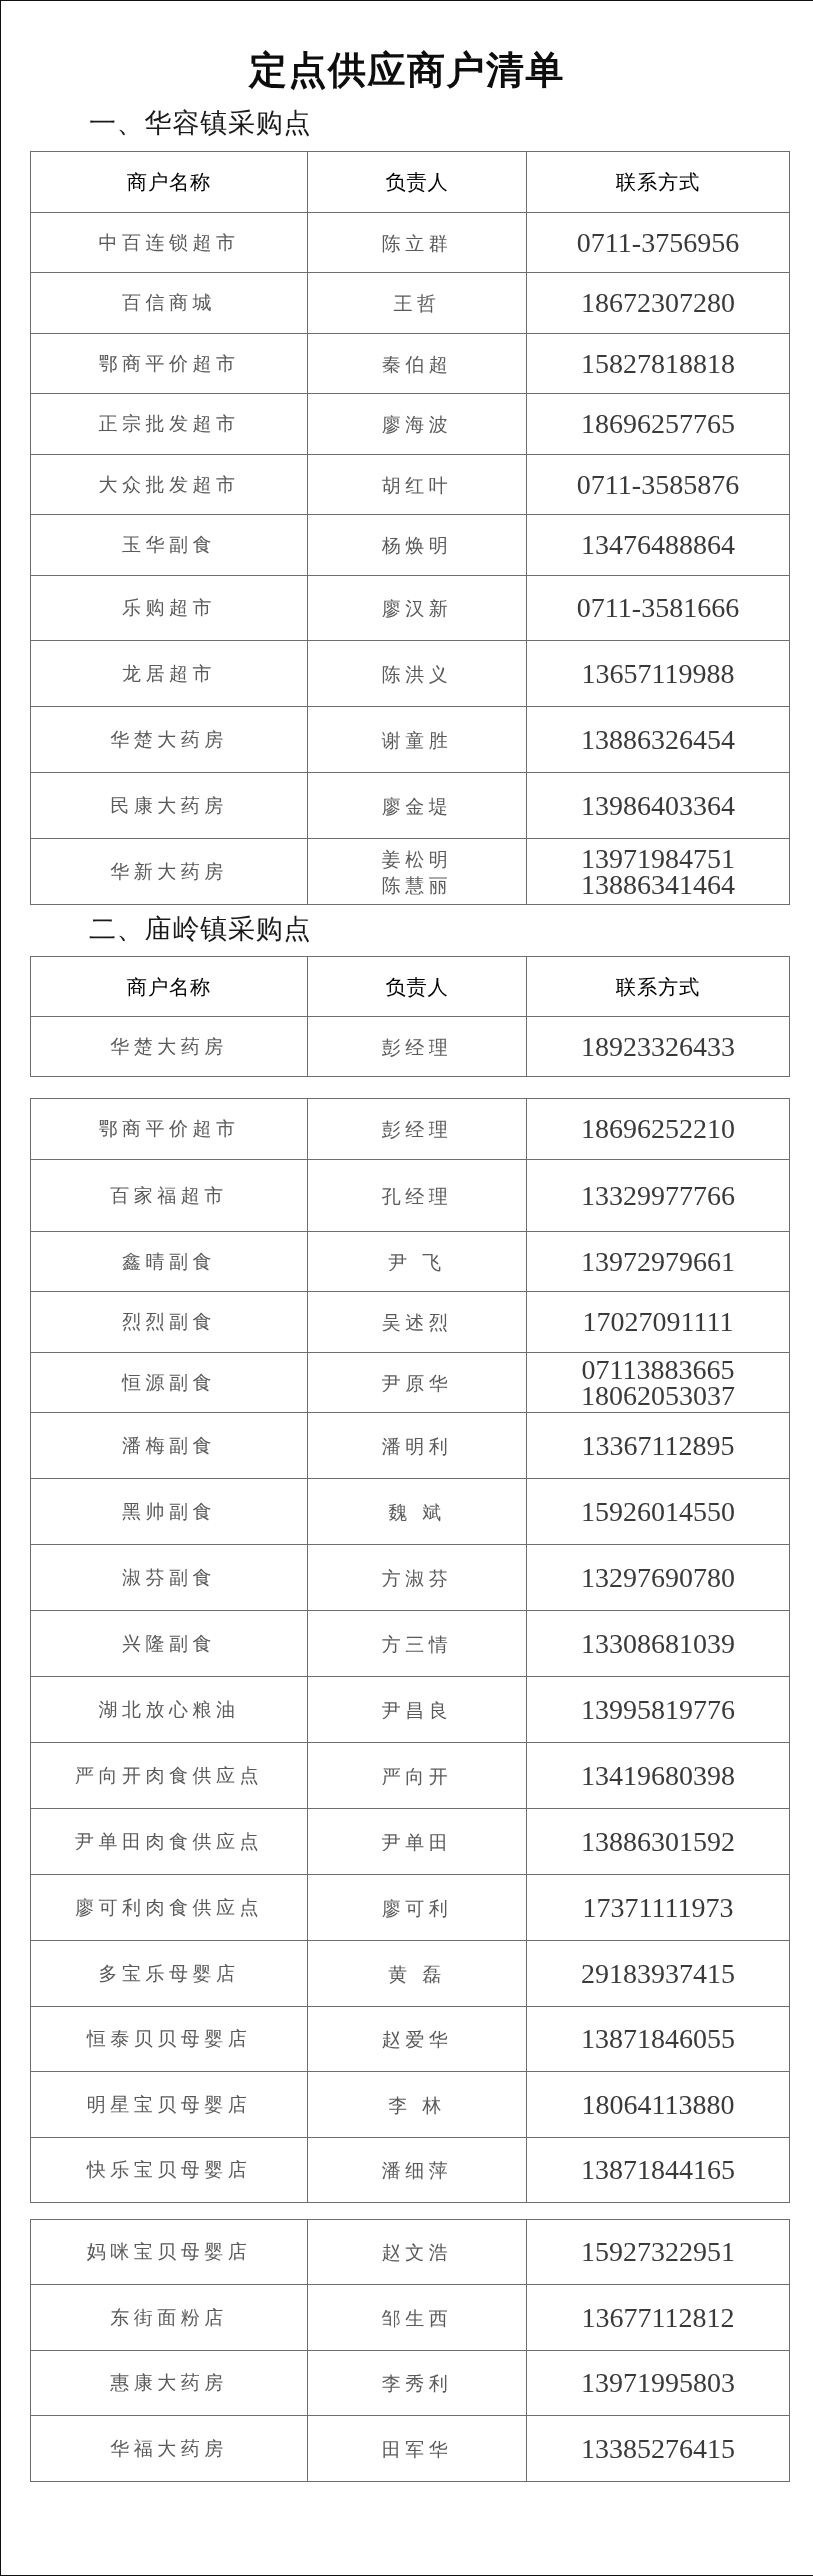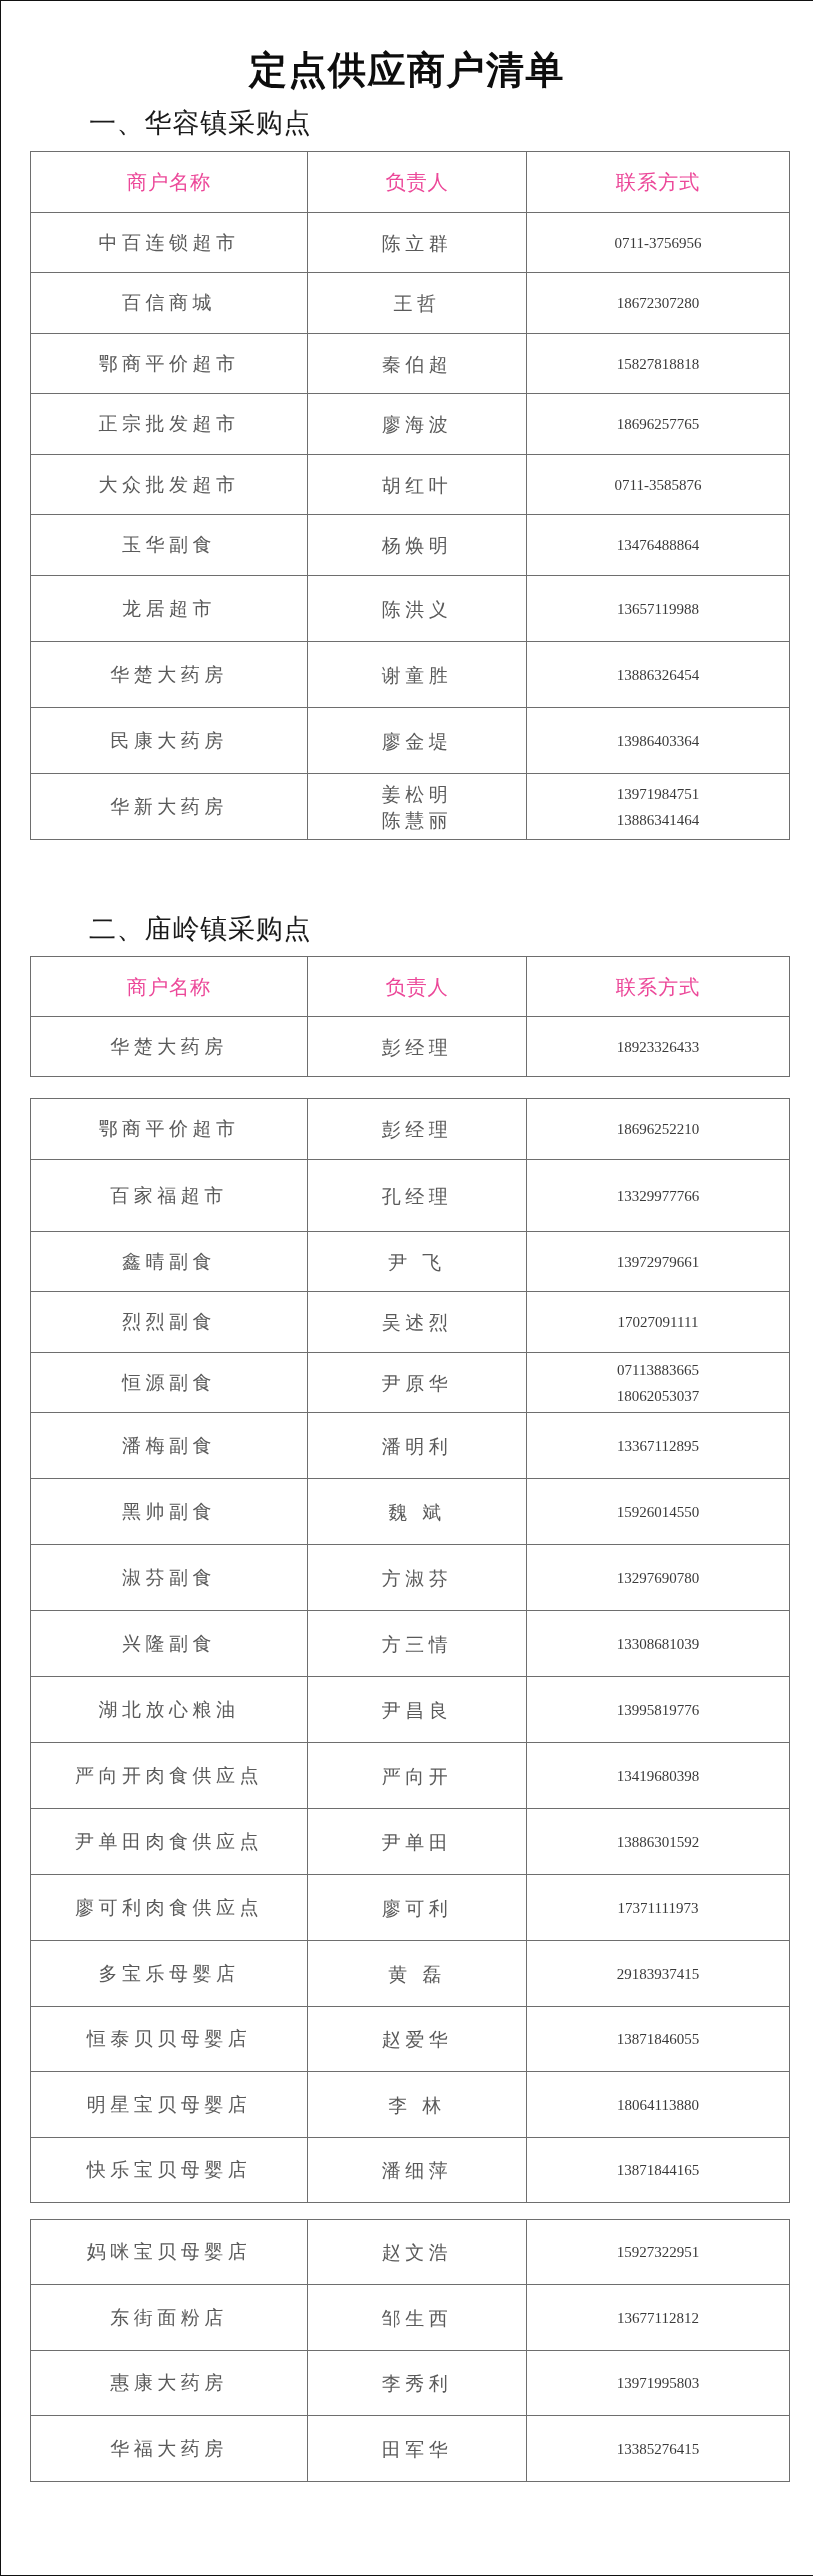--- a/index.html
+++ b/index.html
@@ -56,33 +56,33 @@
   table.merchants td, table.merchants th {
     border: 1.5px solid #6e6e6e;
     text-align: center;
     vertical-align: middle;
     padding: 0;
     box-sizing: border-box;
   }
   table.merchants th {
     font-weight: normal;
     font-size: 20.3px;
-    color: #ec4899;
+    color: #000000;
     letter-spacing: 0.8px;
   }
   td.name, td.person {
     font-family: "DejaVu Sans", "Liberation Sans", sans-serif;
     font-size: 19px;
     color: #5a5a5a;
     letter-spacing: 4.5px;
     font-weight: 300;
   }
   td.phone {
     font-family: "Liberation Serif", "DejaVu Serif", serif;
-    font-size: 15px;
+    font-size: 28px;
     color: #3a3a3a;
     letter-spacing: 0px;
   }
   td .line { display: block; line-height: 26px; }
 </style>
 </head>
 <body>
 
 <div class="page-frame"></div>
 
@@ -151,20 +151,29 @@
       </tr>
       <tr style="height: 61px;">
         <td class="name">玉华副食</td>
         <td class="person">
           <span class="line">杨焕明</span>
         </td>
         <td class="phone">
           <span class="line">13476488864</span>
         </td>
       </tr>
+      <tr style="height: 65px;">
+        <td class="name">乐购超市</td>
+        <td class="person">
+          <span class="line">廖汉新</span>
+        </td>
+        <td class="phone">
+          <span class="line">0711-3581666</span>
+        </td>
+      </tr>
       <tr style="height: 66px;">
         <td class="name">龙居超市</td>
         <td class="person">
           <span class="line">陈洪义</span>
         </td>
         <td class="phone">
           <span class="line">13657119988</span>
         </td>
       </tr>
       <tr style="height: 66px;">

